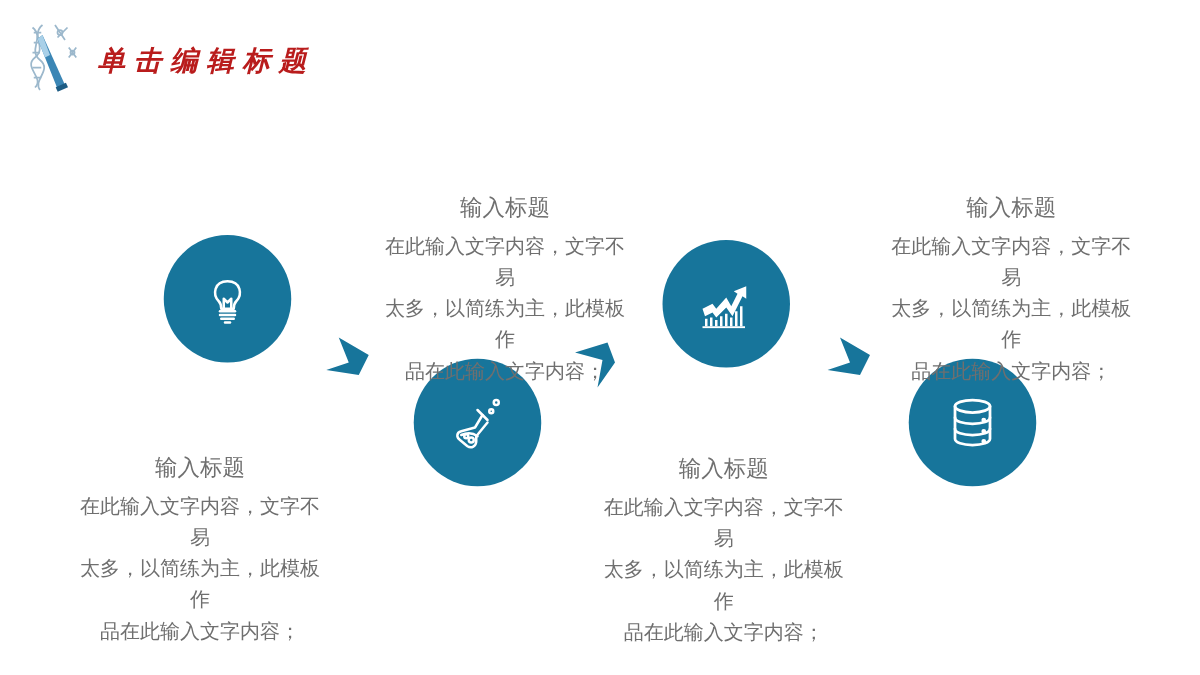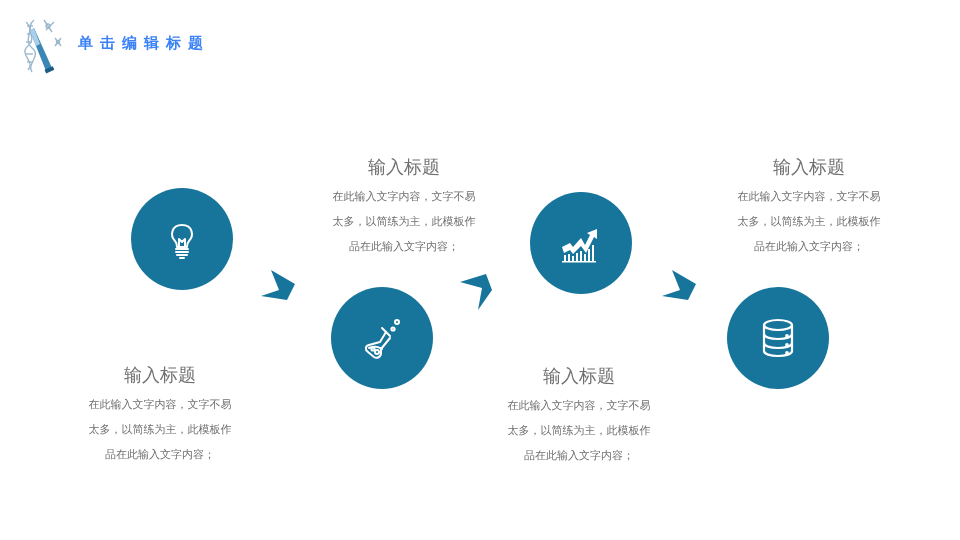--- a/index.html
+++ b/index.html
@@ -4,38 +4,39 @@
   <style>
     html, body { margin: 0; padding: 0; }
     body {
       width: 960px; height: 540px; overflow: hidden; position: relative;
       background: #ffffff;
       font-family: "DejaVu Sans", "Liberation Sans", sans-serif;
     }
     .logo { position: absolute; left: 18px; top: 14px; width: 46px; height: 62px; }
     .page-title {
       position: absolute; left: 78px; top: 34px;
-      font-size: 15px; font-weight: bold; letter-spacing: 7px;
-      color: #3b82f6;
+      font-size: 22px; font-weight: bold; letter-spacing: 7px;
+      color: #b91c1c;
+      font-style: italic;
     }
     .circle {
       position: absolute; width: 102px; height: 102px; border-radius: 50%;
       background: #17759b;
       display: flex; align-items: center; justify-content: center;
     }
     .circle svg { width: 44px; height: 44px; }
     .arrow { position: absolute; width: 40px; height: 40px; }
     .text-block {
       position: absolute; width: 200px; text-align: center; color: #6b6b6b;
     }
     .text-block .t-title {
       font-size: 18px; line-height: 26px; color: #707070; margin-bottom: 4px;
     }
     .text-block .t-body {
-      font-size: 11px; line-height: 25px; color: #6f6f6f;
+      font-size: 16px; line-height: 25px; color: #6f6f6f;
     }
   </style>
 </head>
 <body>
 
 <div class="logo">
   <svg viewBox="0 0 46 62" width="46" height="62">
     <g stroke="#9cb8cc" stroke-width="1.4" fill="none">
       <path d="M8 8 C18 16, 4 26, 14 34 C24 42, 8 50, 14 58"></path>
       <path d="M16 6 C6 14, 20 24, 10 32 C0 40, 18 48, 10 56"></path>

